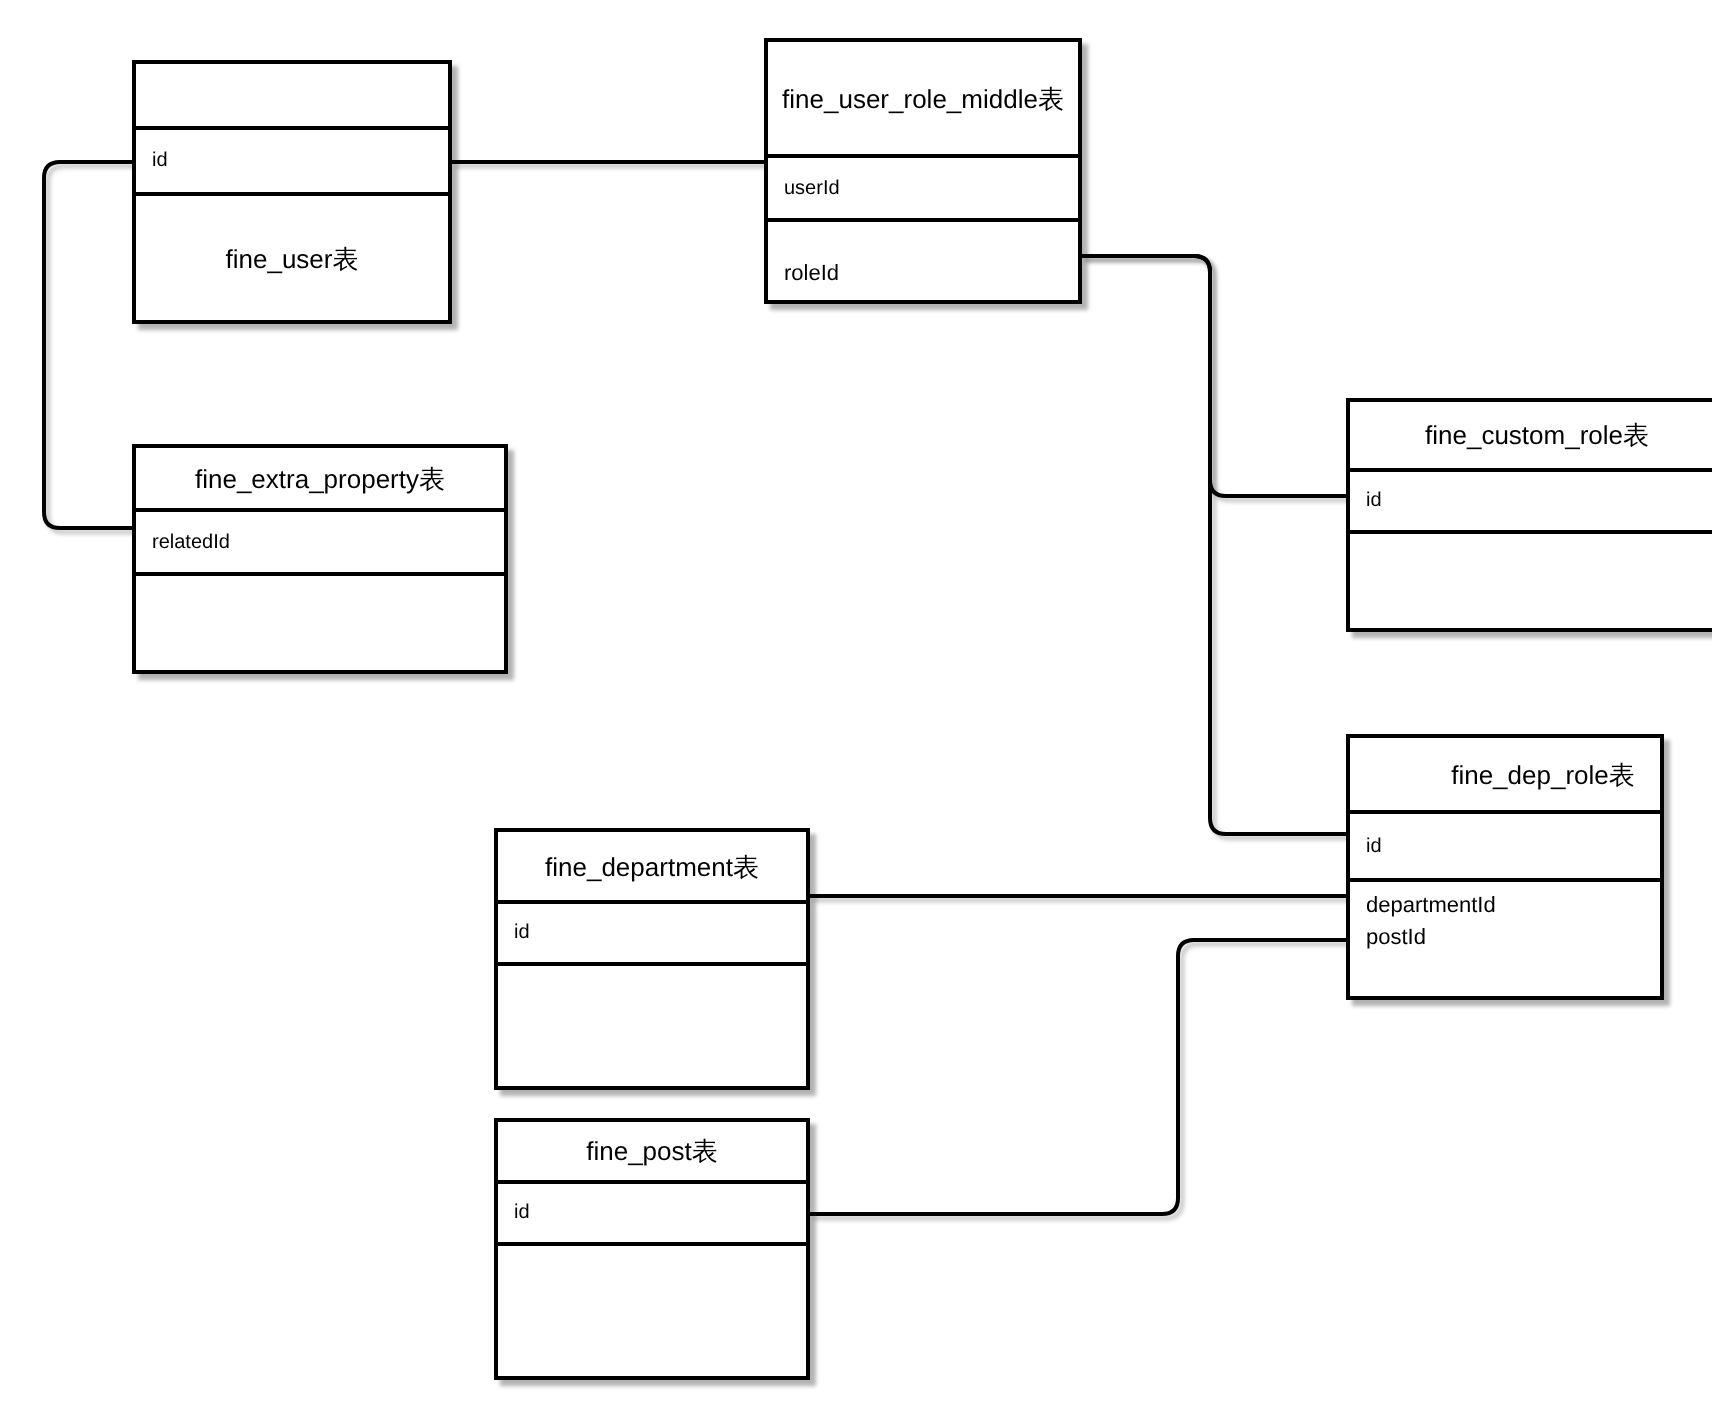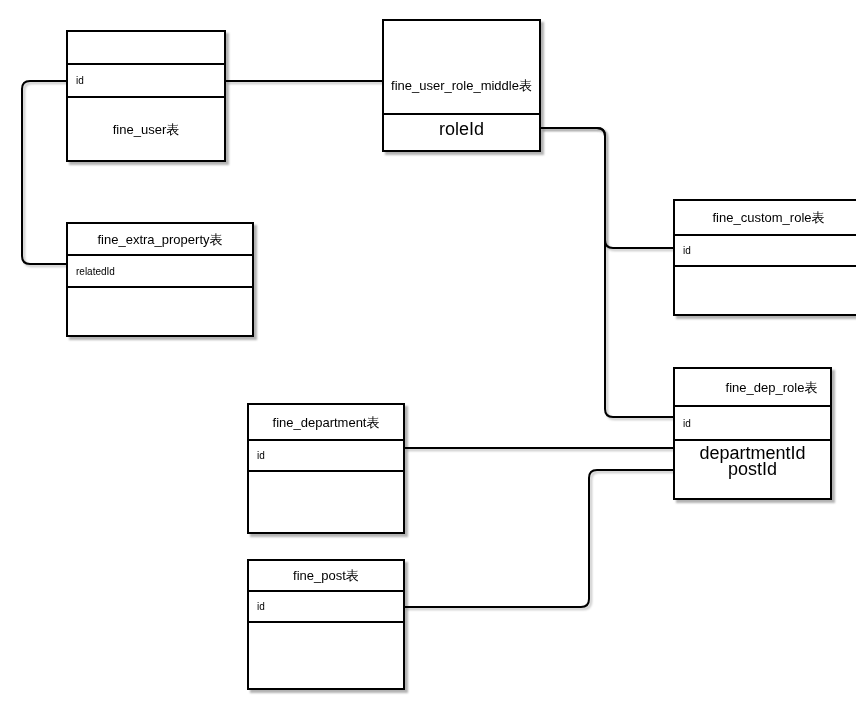--- a/index.html
+++ b/index.html
@@ -32,21 +32,21 @@
     text-align:center;font-size:13px;line-height:15px;padding:0 6px;
   }
   .field{
     display:flex;align-items:center;
     font-size:10px;padding:0 8px;
   }
   .section-label{
     text-align:center;font-size:13px;padding-top:23px;
   }
   .field-top{
-    font-size:18px;padding:6px 8px 0 8px;line-height:16px;text-align:center;
+    font-size:11px;padding:18px 8px 0 8px;line-height:16px;
   }
   .empty-band{}
 </style>
 </head>
 <body>
 
 <div id="canvas">
 
   <svg id="edges" viewBox="0 0 856 705" xmlns="http://www.w3.org/2000/svg">
     <path d="M 66 81 L 30 81 Q 22 81 22 89 L 22 256 Q 22 264 30 264 L 66 264"></path>
@@ -61,21 +61,24 @@
     <div class="band empty-band" style="height:31px;"></div>
     <div class="band field" style="height:33px;">
       <span>id</span>
     </div>
     <div class="band grow">
       <div class="section-label">fine_user表</div>
     </div>
   </div>
 
   <div class="table-box" style="left:382px;top:19px;width:159px;height:133px;">
-    <div class="band title" style="height:56px;margin-top:36px;">fine_user_role_middle表</div>
+    <div class="band title" style="height:56px;">fine_user_role_middle表</div>
+    <div class="band field" style="height:32px;">
+      <span>userId</span>
+    </div>
     <div class="band grow field-top">
       <span>roleId</span>
     </div>
   </div>
 
   <div class="table-box" style="left:673px;top:199px;width:191px;height:117px;">
     <div class="band title" style="height:33px;">fine_custom_role表</div>
     <div class="band field" style="height:31px;">
       <span>id</span>
     </div>
@@ -86,21 +89,21 @@
     <div class="band title" style="height:36px;padding-left:44px;">fine_dep_role表</div>
     <div class="band field" style="height:34px;">
       <span>id</span>
     </div>
     <div class="band grow field-top" style="padding-top:4px;">
       <div>departmentId</div>
       <div>postId</div>
     </div>
   </div>
 
-  <div class="table-box" style="left:247px;top:403px;width:158px;height:131px;">
+  <div class="table-box" style="left:247px;top:414px;width:158px;height:131px;">
     <div class="band title" style="height:34px;">fine_department表</div>
     <div class="band field" style="height:31px;">
       <span>id</span>
     </div>
     <div class="band grow empty-band"></div>
   </div>
 
   <div class="table-box" style="left:247px;top:559px;width:158px;height:131px;">
     <div class="band title" style="height:29px;">fine_post表</div>
     <div class="band field" style="height:31px;">

